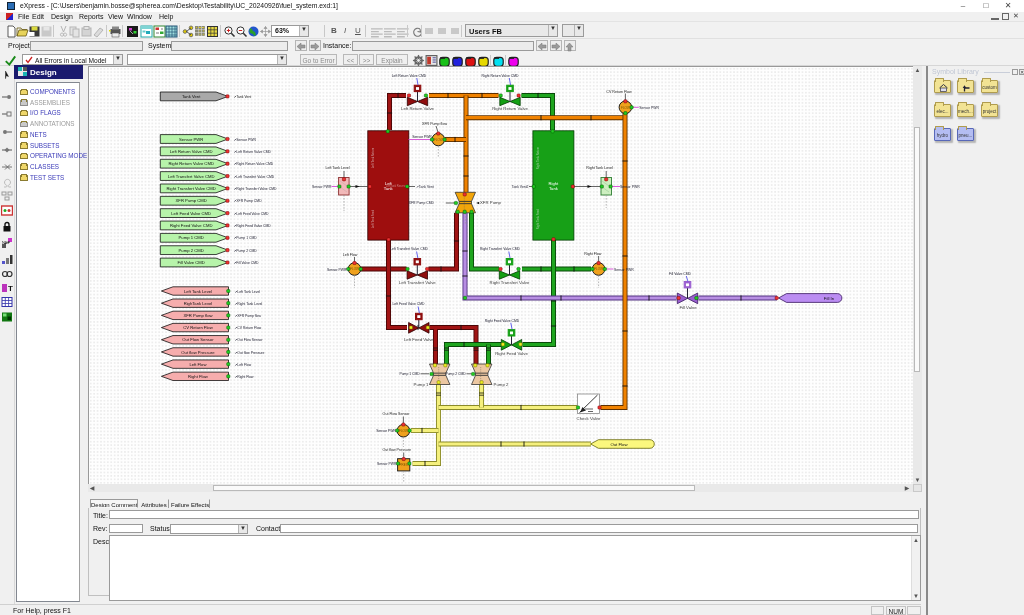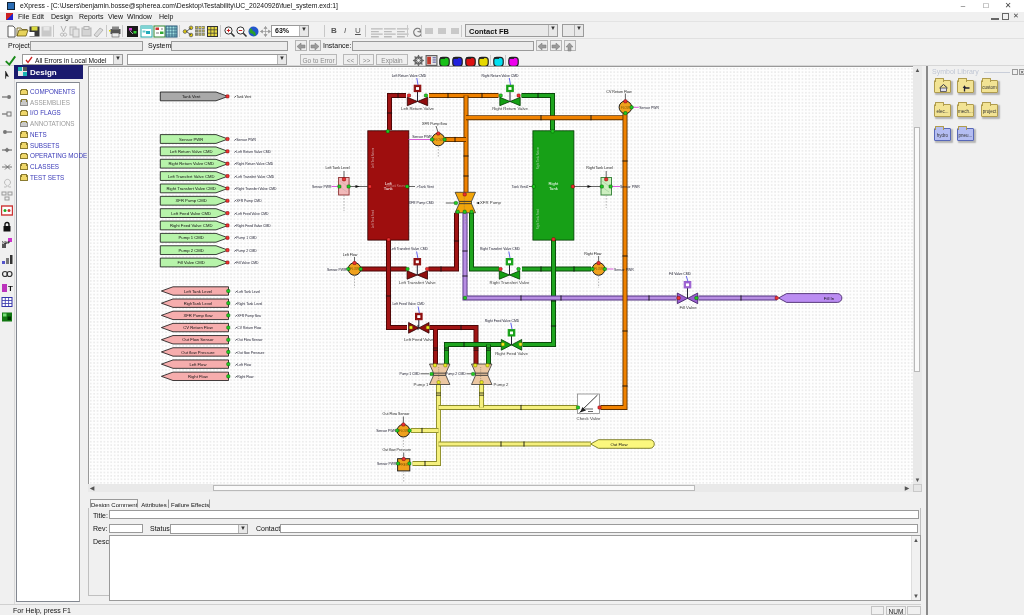--- a/index.html
+++ b/index.html
@@ -203,21 +203,21 @@
 <div class="sep" style="left:407px;top:3px;height:12px;"></div>
 <svg class="ticon" style="left:411px;top:5px;" width="11" height="11" viewBox="0 0 13 13">
         <path d="M9,2 a4,4 0 1,0 1.5,4.5 M9,2 l0.5,3 -3,-0.5" fill="none" stroke="#777" stroke-width="1.1"></path>
       </svg>
 <div class="sep" style="left:421px;top:3px;height:12px;"></div>
 <div style="position:absolute;left:425px;top:6px;width:8px;height:6px;background:#c9c9c9;"></div>
 <div style="position:absolute;left:438px;top:6px;width:8px;height:6px;background:#c9c9c9;"></div>
 <div style="position:absolute;left:451px;top:6px;width:8px;height:6px;background:#c9c9c9;"></div>
 <div class="sep" style="left:461px;top:3px;height:12px;"></div>
 <div class="combo" style="left:465px;top:2px;width:93px;height:13px;background:#e9e9e9;">
-        <span style="position:absolute;left:3px;top:2px;font-weight:bold;font-size:7.5px;">Contact FB</span>
+        <span style="position:absolute;left:3px;top:2px;font-weight:bold;font-size:7.5px;">Users FB</span>
         <span class="da">▼</span>
       </div>
 <div class="combo" style="left:562px;top:2px;width:22px;height:13px;background:#e9e9e9;">
         <span class="da">▼</span>
       </div>
 </div>
 <div id="tb2" class="abs tb">
 <div class="lbl" style="left:8px;top:3px;">Project:</div>
       <div class="inp" style="left:30px;top:2px;width:113px;height:10px;background:#ececec;"></div>
 <div class="lbl" style="left:148px;top:3px;">System:</div>

